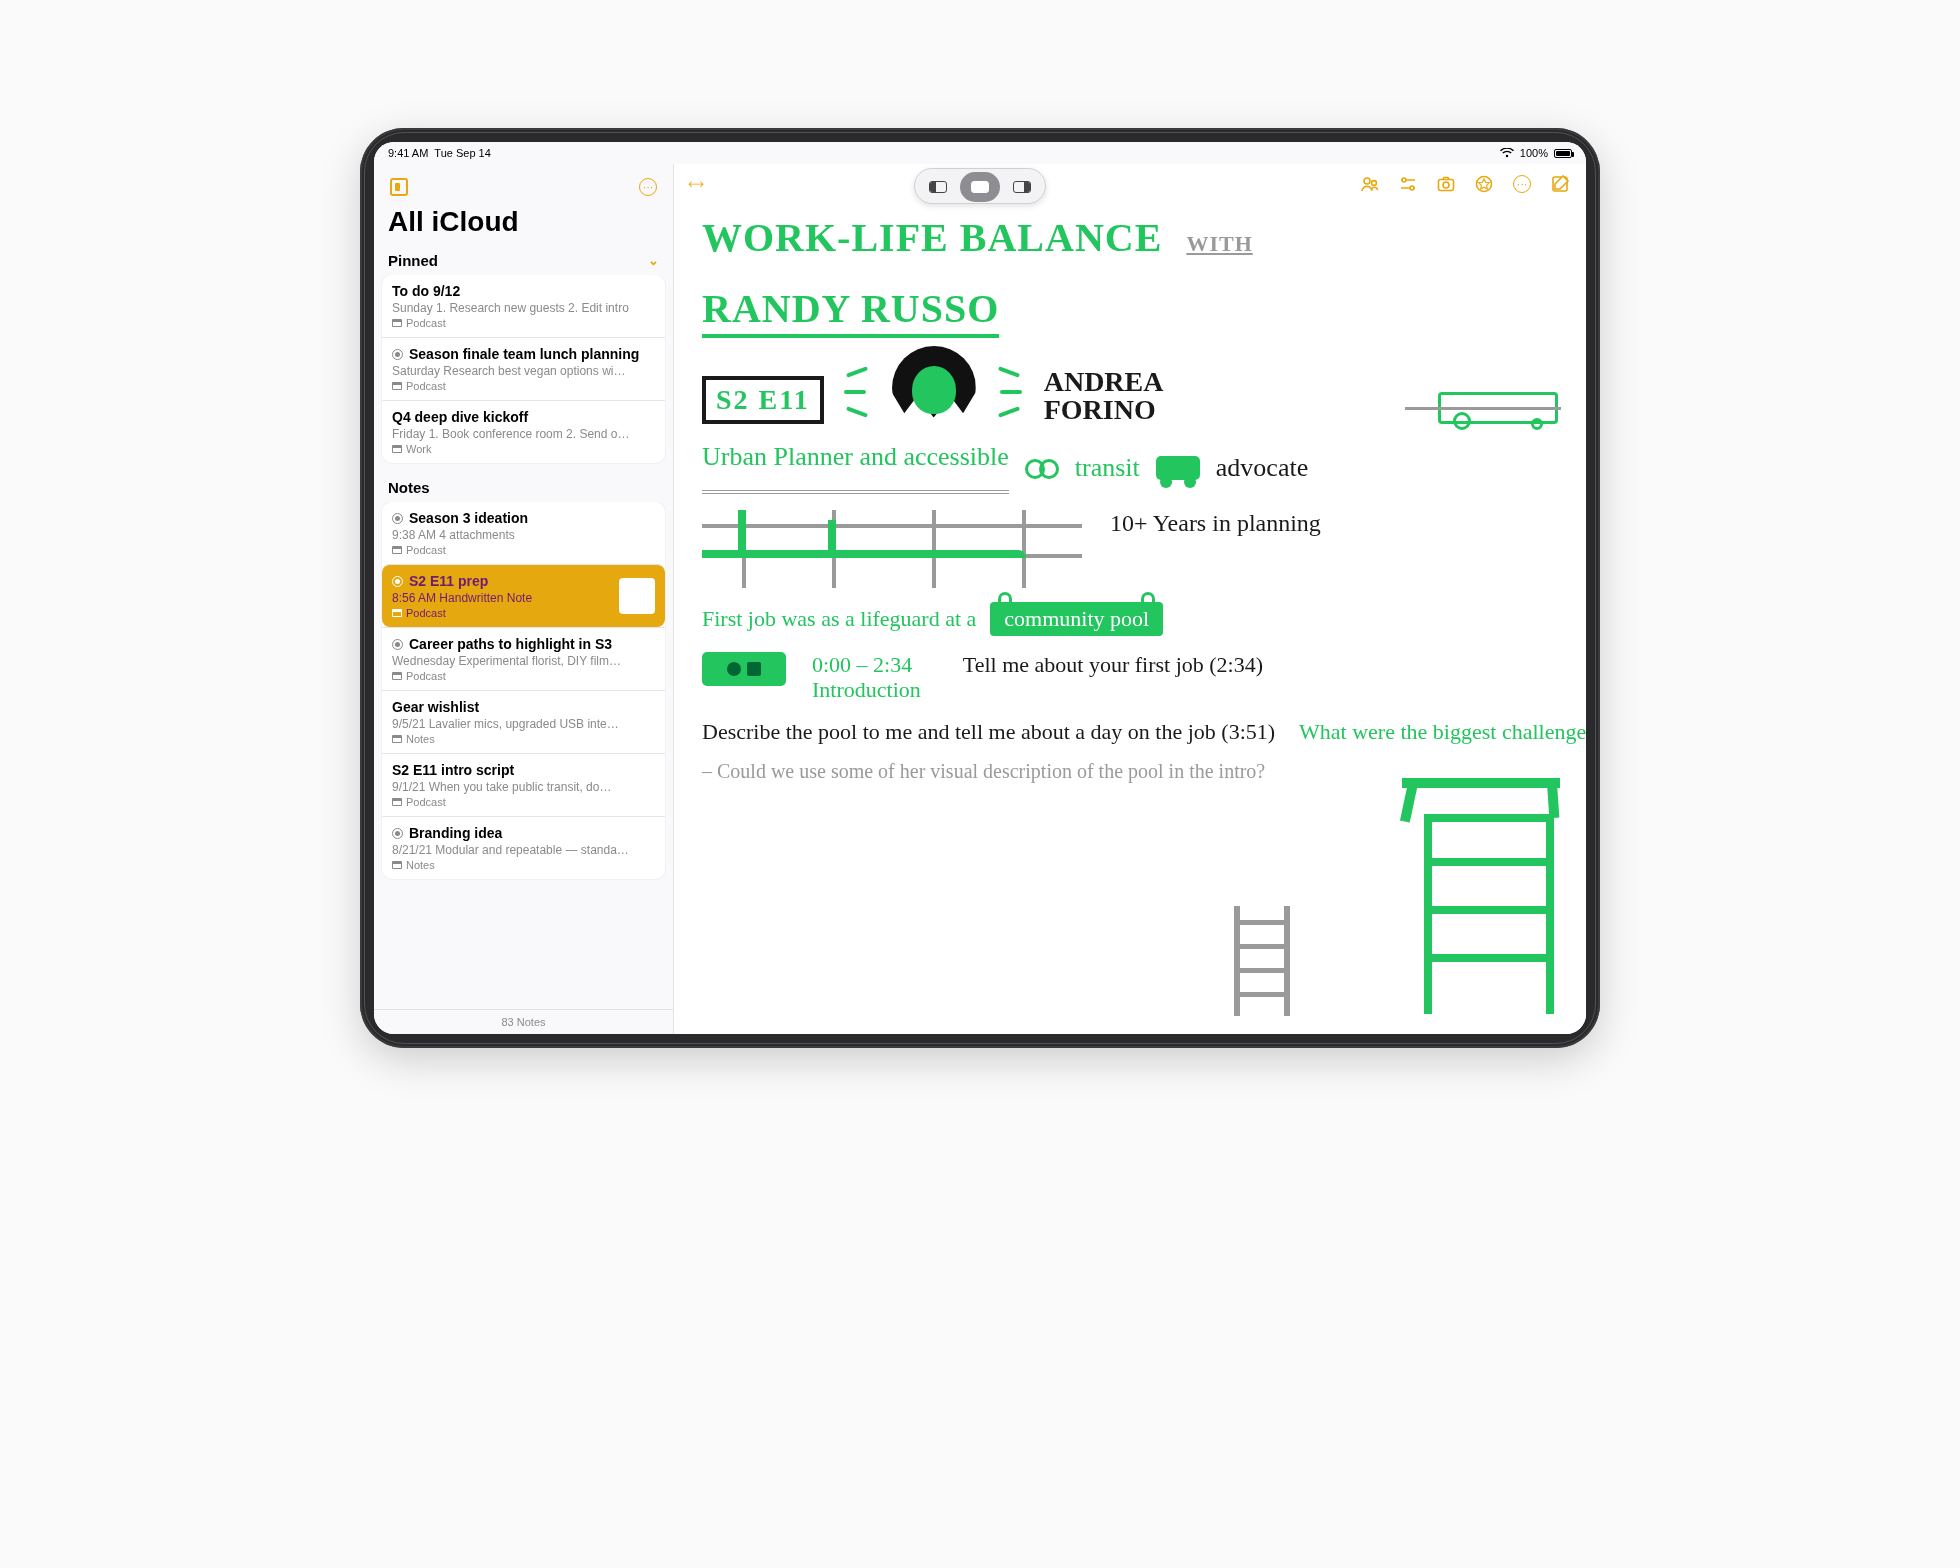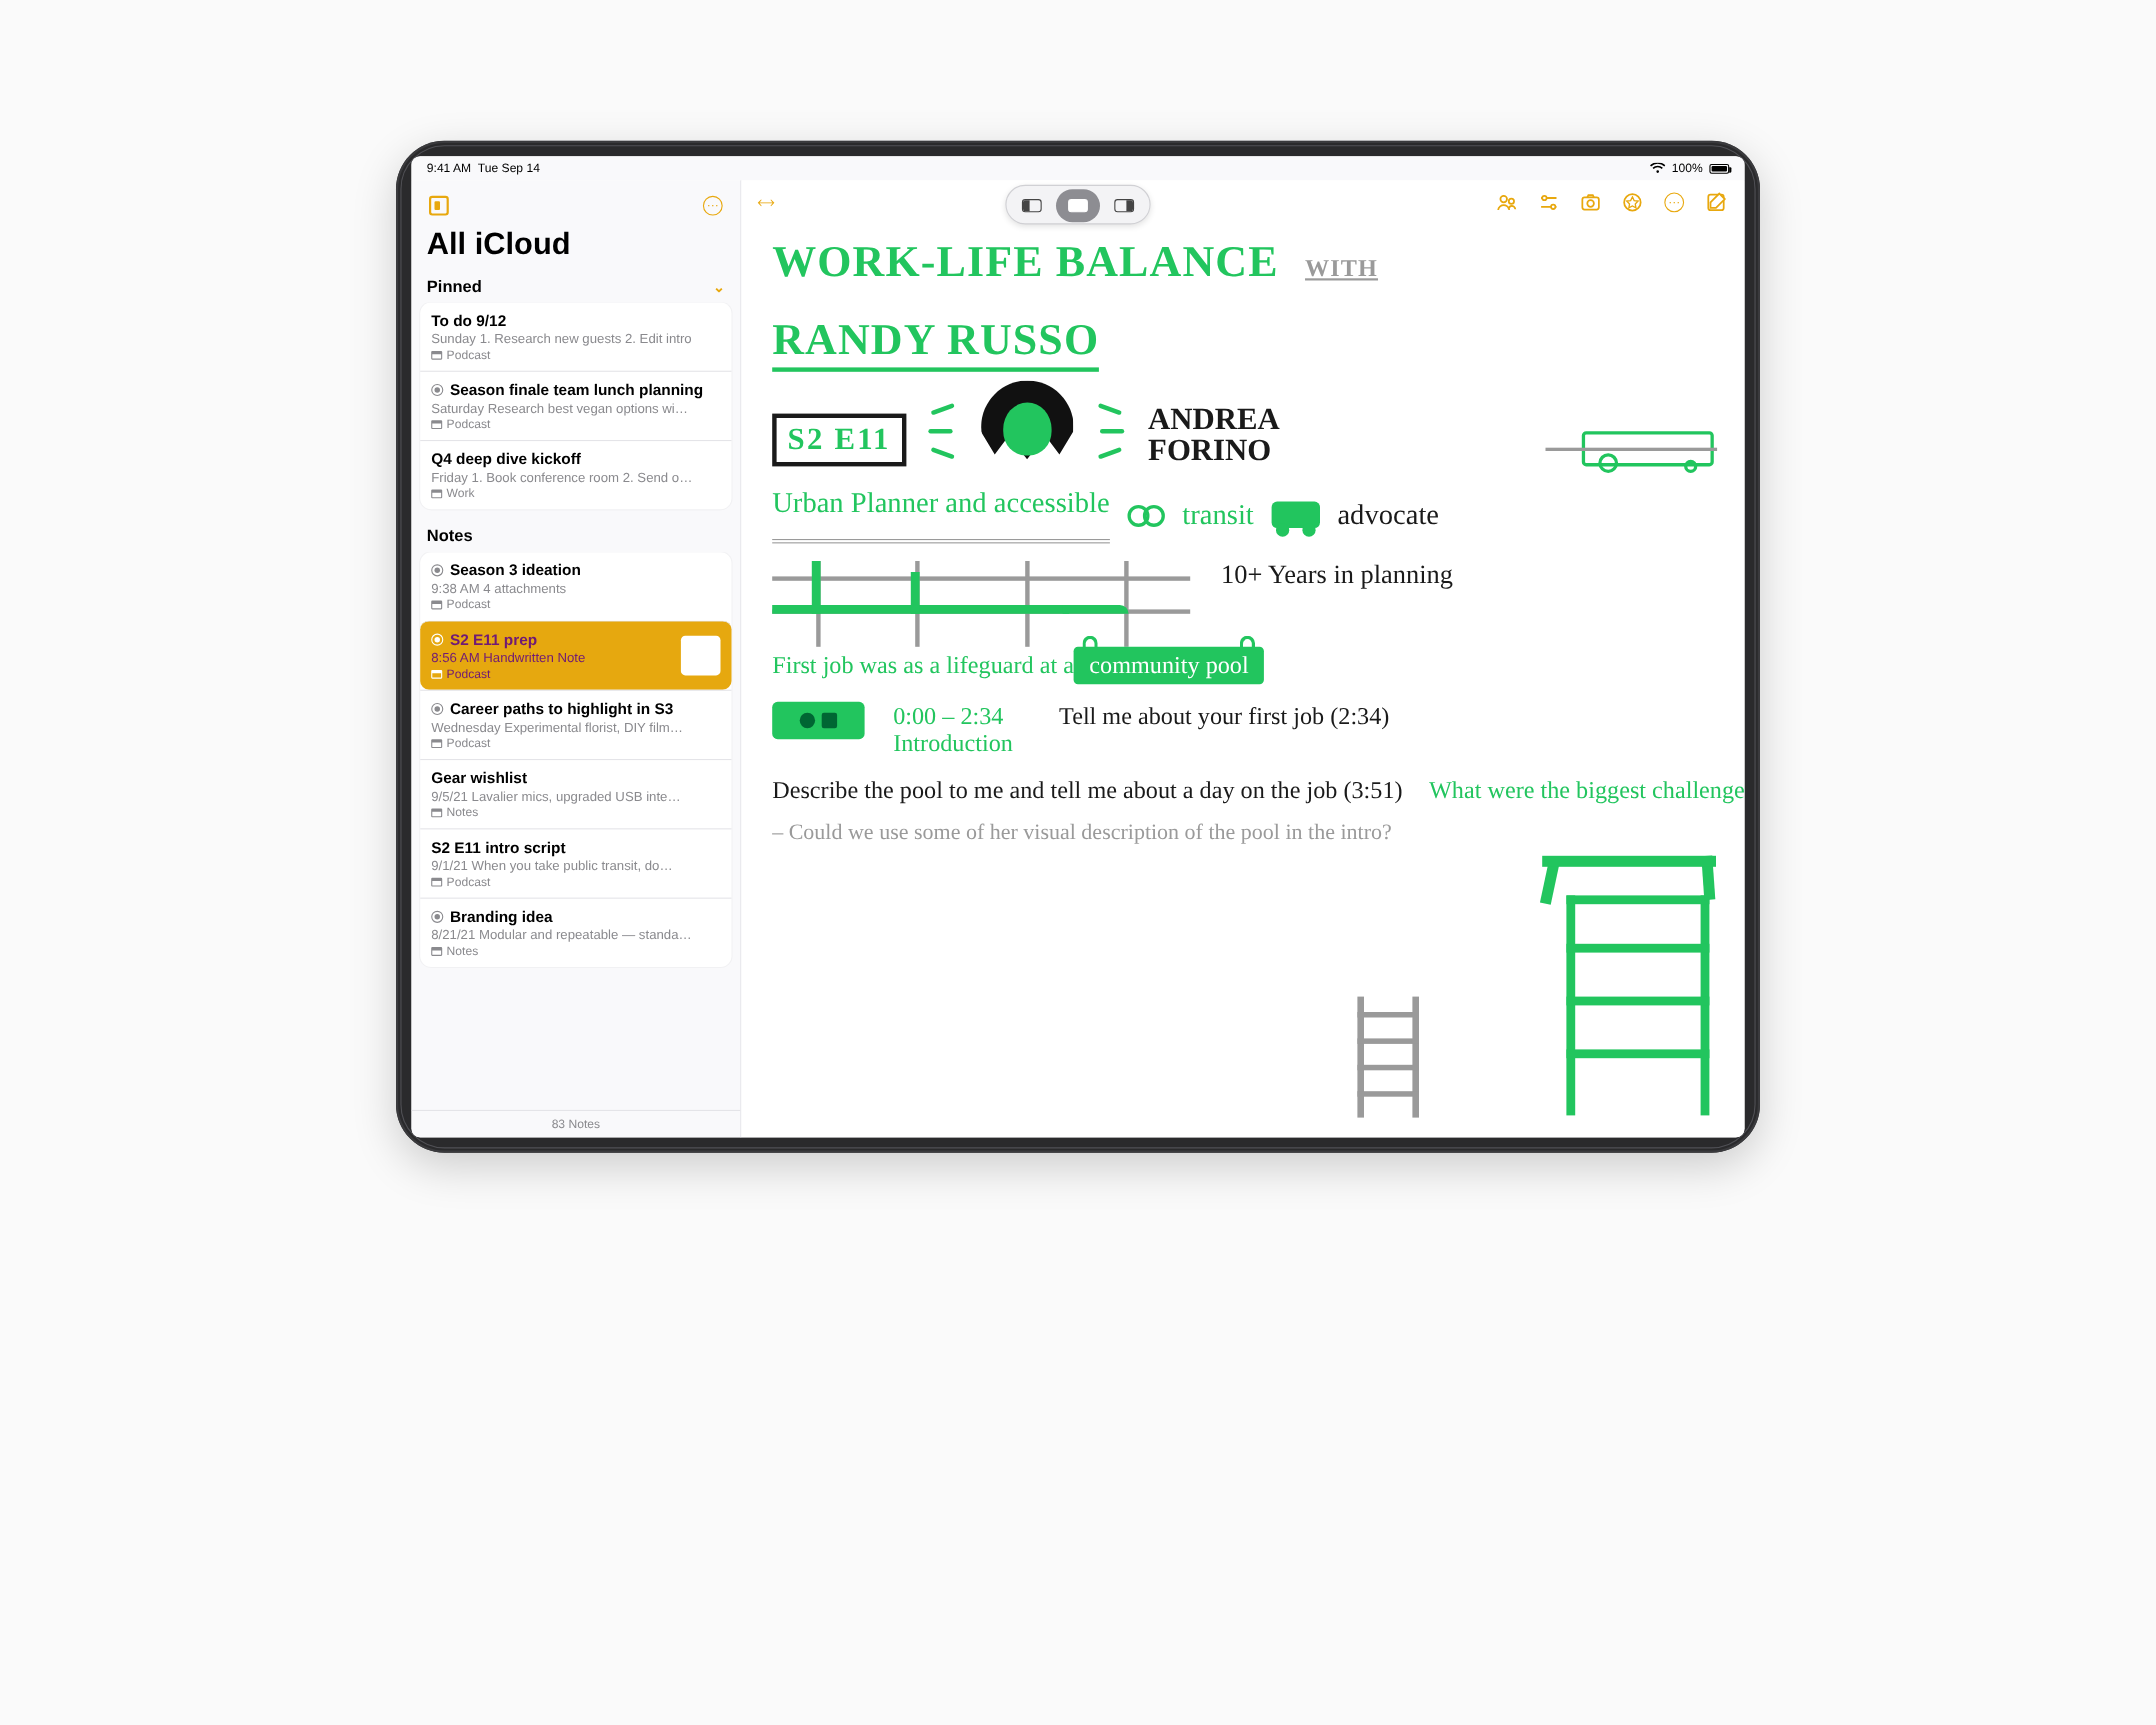--- a/index.html
+++ b/index.html
@@ -6,21 +6,21 @@
   --bg:#f1f1f5;--panel:#f9f9fb;--line:#e4e4e8;--txt:#1c1c1e;--sub:#8a8a8e;
   --accent:#e8a80e;--sel:#e6a80f;--link:#e8a80e;--green:#22c55e;--ink:#1a1a1a;
   --grey:#9a9a9a;
 }
 *{box-sizing:border-box;-webkit-font-smoothing:antialiased}
 body{margin:0;background:#fafafa;font-family:-apple-system,"Helvetica Neue",Helvetica,Arial,sans-serif;}
 .stage{width:1470px;height:1176px;margin:0 auto;position:relative;display:flex;align-items:center;justify-content:center;}
 
 .ipad{width:1240px;height:920px;background:#2a2a2c;border-radius:44px;padding:14px;box-shadow:0 12px 40px rgba(0,0,0,.18),inset 0 0 0 2px #3a3a3d;position:relative}
 .ipad:before{content:"";position:absolute;inset:4px;border-radius:40px;border:1px solid #505055;pointer-events:none}
-.screen{width:100%;height:100%;background:#fff;border-radius:8px;overflow:hidden;display:flex;flex-direction:column;position:relative}
+.screen{width:100%;height:100%;background:#fff;border-radius:20px;overflow:hidden;display:flex;flex-direction:column;position:relative}
 
 .status{height:22px;display:flex;align-items:center;justify-content:space-between;padding:0 14px;font-size:11px;color:#000;background:var(--panel)}
 .status .left,.status .right{display:flex;align-items:center;gap:6px}
 .wifi,.batt{display:inline-flex;align-items:center;gap:3px}
 .batt-shell{width:18px;height:9px;border:1px solid #000;border-radius:2px;position:relative}
 .batt-shell:after{content:"";position:absolute;right:-3px;top:2px;width:2px;height:5px;background:#000;border-radius:0 1px 1px 0}
 .batt-fill{position:absolute;inset:1px;background:#000;border-radius:1px}
 
 .pill{position:absolute;top:26px;left:50%;transform:translateX(-50%);background:#f3f3f5;border:1px solid #d0d0d4;border-radius:22px;height:36px;padding:3px;display:flex;gap:2px;box-shadow:0 2px 6px rgba(0,0,0,.12);z-index:10}
 .pill .seg{width:40px;height:30px;border-radius:18px;display:flex;align-items:center;justify-content:center;color:#444}
@@ -79,21 +79,21 @@
 .bike:before,.bike:after{content:"";position:absolute;bottom:0;width:14px;height:14px;border:3px solid var(--green);border-radius:50%}
 .bike:before{left:0}.bike:after{right:0}
 .car{width:44px;height:24px;background:var(--green);border-radius:5px;position:relative;display:inline-block}
 .car:before,.car:after{content:"";position:absolute;bottom:-8px;width:12px;height:12px;background:var(--green);border-radius:50%}
 .car:before{left:4px}.car:after{right:4px}
 .row4{display:flex;gap:28px;margin-top:16px;align-items:flex-start}
 .mapbox{width:380px;height:78px;position:relative}
 .mapbox .l{position:absolute;background:var(--grey);}
 .mapbox .lg{background:var(--green)}
 .yrs{font-size:24px}
-.row5{font-size:22px;display:flex;align-items:center;gap:0;flex-wrap:nowrap}
+.row5{margin-top:14px;font-size:22px;display:flex;align-items:center;gap:14px;flex-wrap:nowrap}
 .pool{padding:4px 14px;background:var(--green);color:#fff;font-size:22px;border-radius:4px;position:relative}
 .pool:before,.pool:after{content:"";position:absolute;top:-10px;width:8px;height:10px;border:3px solid var(--green);border-bottom:none;border-radius:8px 8px 0 0}
 .pool:before{left:8px}.pool:after{right:8px}
 .row6{display:flex;gap:26px;margin-top:16px;align-items:flex-start}
 .tape{width:84px;height:34px;background:var(--green);border-radius:5px;display:flex;align-items:center;justify-content:center;gap:6px}
 .tape span{width:14px;height:14px;background:#063;border-radius:50%}
 .intro{color:var(--green);font-size:22px;line-height:1.15}
 .q{font-size:22px}
 .row7{display:flex;gap:24px;margin-top:16px;align-items:flex-start}
 .row7 .left{flex:1.2;font-size:22px;line-height:1.2}

